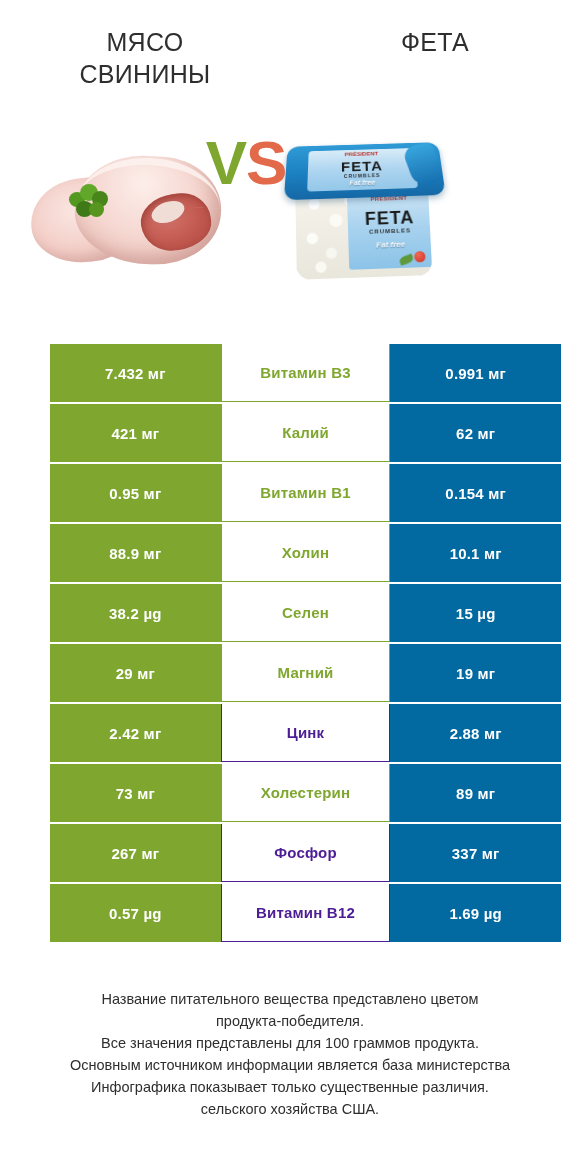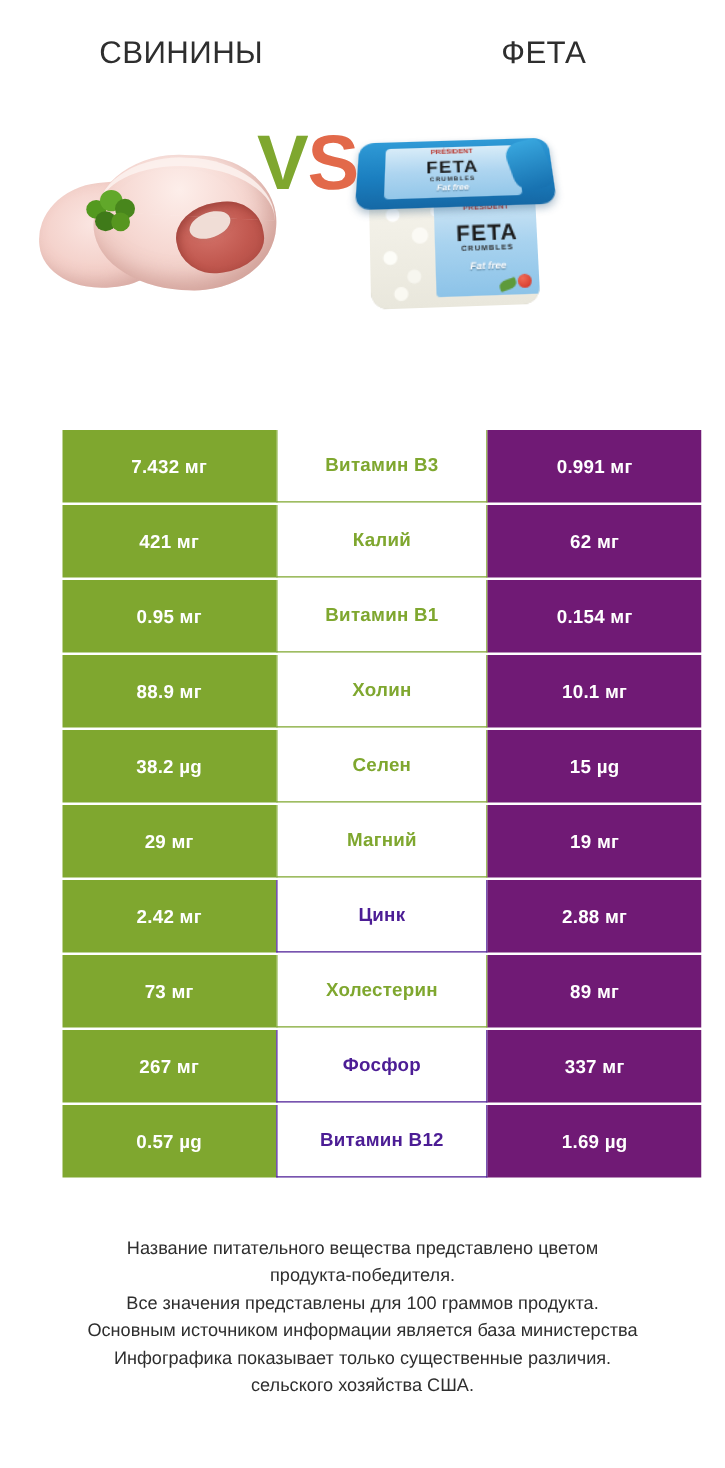--- a/index.html
+++ b/index.html
@@ -277,21 +277,21 @@
     letter-spacing: .2px;
   }
   .cell.left {
     width: 181px;
     background: #7fa72f;
     color: #ffffff;
     font-weight: 700;
   }
   .cell.right {
     width: 181px;
-    background: #701a75;
+    background: #0369a1;
     color: #ffffff;
     font-weight: 700;
   }
   .cell.mid {
     width: 180px;
     background: #ffffff;
     font-weight: 700;
     font-size: 15px;
     border-left: 1px solid currentColor;
     border-right: 1px solid currentColor;
@@ -317,20 +317,21 @@
   }
   .footer p { margin: 0; }
 </style>
 </head>
 <body>
 
 <div class="page">
 
   <div class="titles">
     <div class="title-col">
+      <span>МЯСО</span>
       <span>СВИНИНЫ</span>
     </div>
     <div class="title-col">
       <span>ФЕТА</span>
     </div>
   </div>
 
   <div class="hero">
 
     <div class="hero-left">

